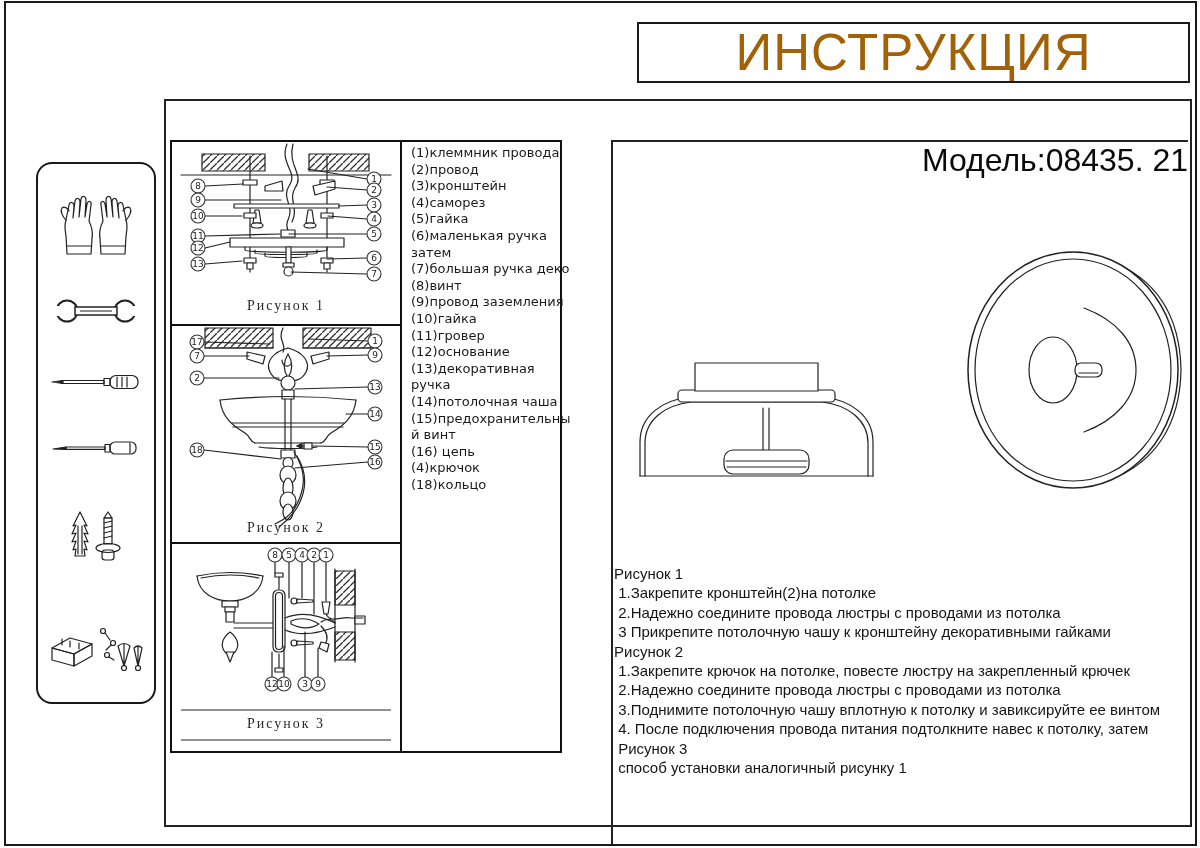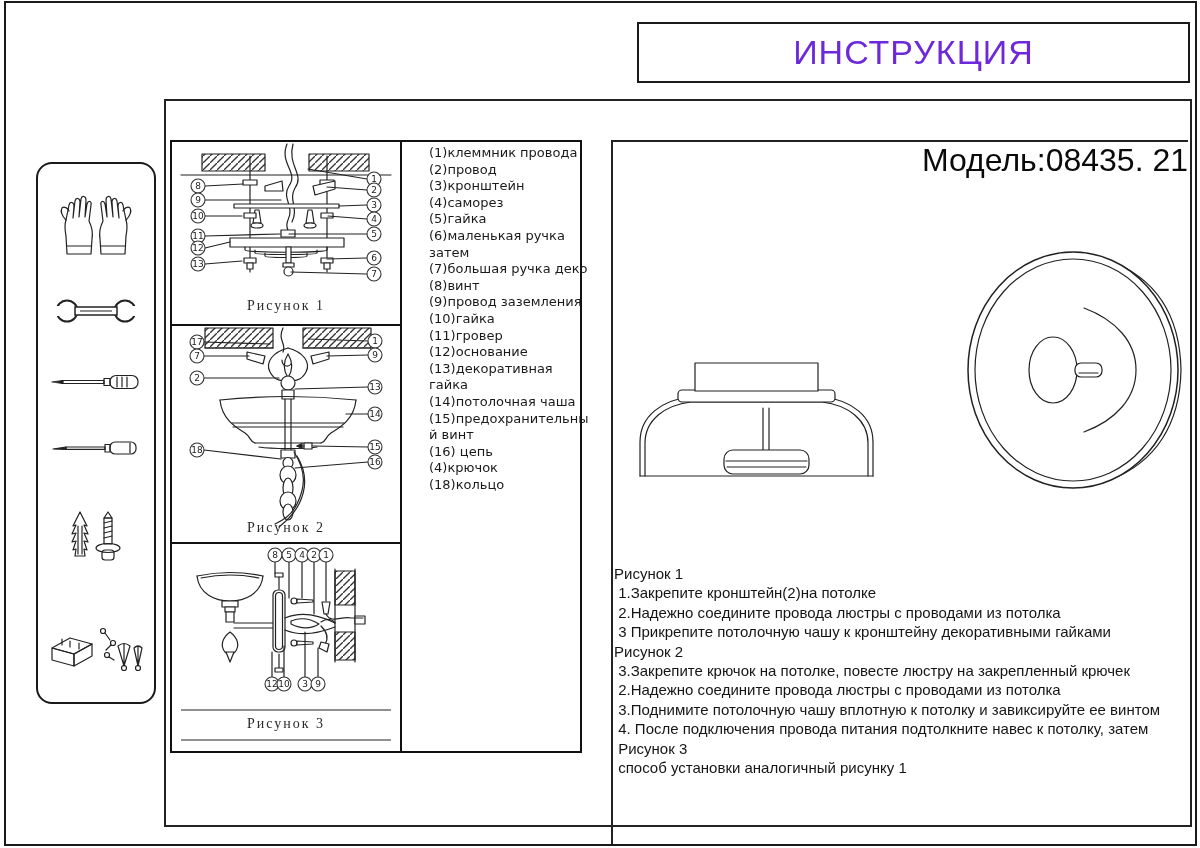--- a/index.html
+++ b/index.html
@@ -2,30 +2,30 @@
 <html><head>
 <meta charset="utf-8">
 <style>
   html,body{margin:0;padding:0;background:#ddd}
   .page{position:relative;width:1200px;height:848px;background:#fff;overflow:hidden;
         font-family:"Liberation Sans",sans-serif;color:#111}
   .abs{position:absolute}
   .frame{left:4px;top:1px;width:1189px;height:841px;border:2px solid #1a1a1a}
   .title-box{left:637px;top:22px;width:549px;height:57px;border:2px solid #1a1a1a;
              display:flex;align-items:center;justify-content:center;
-             font-size:34px;letter-spacing:1px;color:#6d28d9}
+             font-size:51px;letter-spacing:1px;color:#a16207}
   .main-box{left:164px;top:99px;width:1024px;height:724px;border:2px solid #222}
   .sidebar{left:36px;top:162px;width:116px;height:538px;border:2px solid #1a1a1a;border-radius:16px}
   .tool{position:absolute;left:0;width:100%;display:flex;justify-content:center}
   .figpanel{left:170px;top:140px;width:228px;height:609px;border:2px solid #111;background:#fff}
   .fig{position:relative;width:100%}
   .fig svg{display:block}
   .fig-sep{border-bottom:2px solid #111}
-  .partscol{left:400px;top:140px;width:182px;height:613px;border:2px solid #111;border-left:none;
-            box-sizing:border-box;padding:3px 0 0 29px;
+  .partscol{left:400px;top:140px;width:162px;height:613px;border:2px solid #111;border-left:none;
+            box-sizing:border-box;padding:3px 0 0 11px;
             font-family:"DejaVu Sans",sans-serif;font-size:13px;line-height:16.6px;color:#1a1a1a}
   .partline{white-space:nowrap}
   .vdivider{left:611px;top:140px;width:0;height:704px;border-left:2px solid #222}
   .htop{left:611px;top:140px;width:577px;height:0;border-top:2px solid #222}
   .model{top:142px;right:12px;font-size:32px;color:#0a0a0a}
   .instructions{left:614px;top:564px;width:572px;font-size:15px;line-height:19.4px;color:#151515}
   .instr-line{white-space:pre-wrap}
   .lineart{stroke:#222;fill:none;stroke-width:1.2;stroke-linejoin:round;stroke-linecap:round}
   .callout-circle{fill:#fff;stroke:#333;stroke-width:1.1}
   .callout-num{font-family:"DejaVu Sans",sans-serif;font-size:9px;fill:#222;text-anchor:middle}
@@ -377,21 +377,21 @@
     <div class="partline">(5)гайка</div>
     <div class="partline">(6)маленькая ручка</div>
     <div class="partline">затем</div>
     <div class="partline">(7)большая ручка деко</div>
     <div class="partline">(8)винт</div>
     <div class="partline">(9)провод заземления</div>
     <div class="partline">(10)гайка</div>
     <div class="partline">(11)гровер</div>
     <div class="partline">(12)основание</div>
     <div class="partline">(13)декоративная</div>
-    <div class="partline">гайка</div>
+    <div class="partline">ручка</div>
     <div class="partline">(14)потолочная чаша</div>
     <div class="partline">(15)предохранительны</div>
     <div class="partline">й винт</div>
     <div class="partline">(16) цепь</div>
     <div class="partline">(4)крючок</div>
     <div class="partline">(18)кольцо</div>
   </div>
 
   <div class="abs vdivider"></div>
   <div class="abs htop"></div>
@@ -429,21 +429,21 @@
       </g>
     </svg>
   </div>
 
   <div class="abs instructions">
     <div class="instr-line">Рисунок 1</div>
     <div class="instr-line"> 1.Закрепите кронштейн(2)на потолке</div>
     <div class="instr-line"> 2.Надежно соедините провода люстры с проводами из потолка</div>
     <div class="instr-line"> 3 Прикрепите потолочную чашу к кронштейну декоративными гайками</div>
     <div class="instr-line">Рисунок 2</div>
-    <div class="instr-line"> 3.Закрепите крючок на потолке, повесте люстру на закрепленный крючек</div>
+    <div class="instr-line"> 1.Закрепите крючок на потолке, повесте люстру на закрепленный крючек</div>
     <div class="instr-line"> 2.Надежно соедините провода люстры с проводами из потолка</div>
     <div class="instr-line"> 3.Поднимите потолочную чашу вплотную к потолку и завиксируйте ее винтом</div>
     <div class="instr-line"> 4. После подключения провода питания подтолкните навес к потолку, затем</div>
     <div class="instr-line"> Рисунок 3</div>
     <div class="instr-line"> способ установки аналогичный рисунку 1</div>
   </div>
 
 </div>
 
 </body></html>

